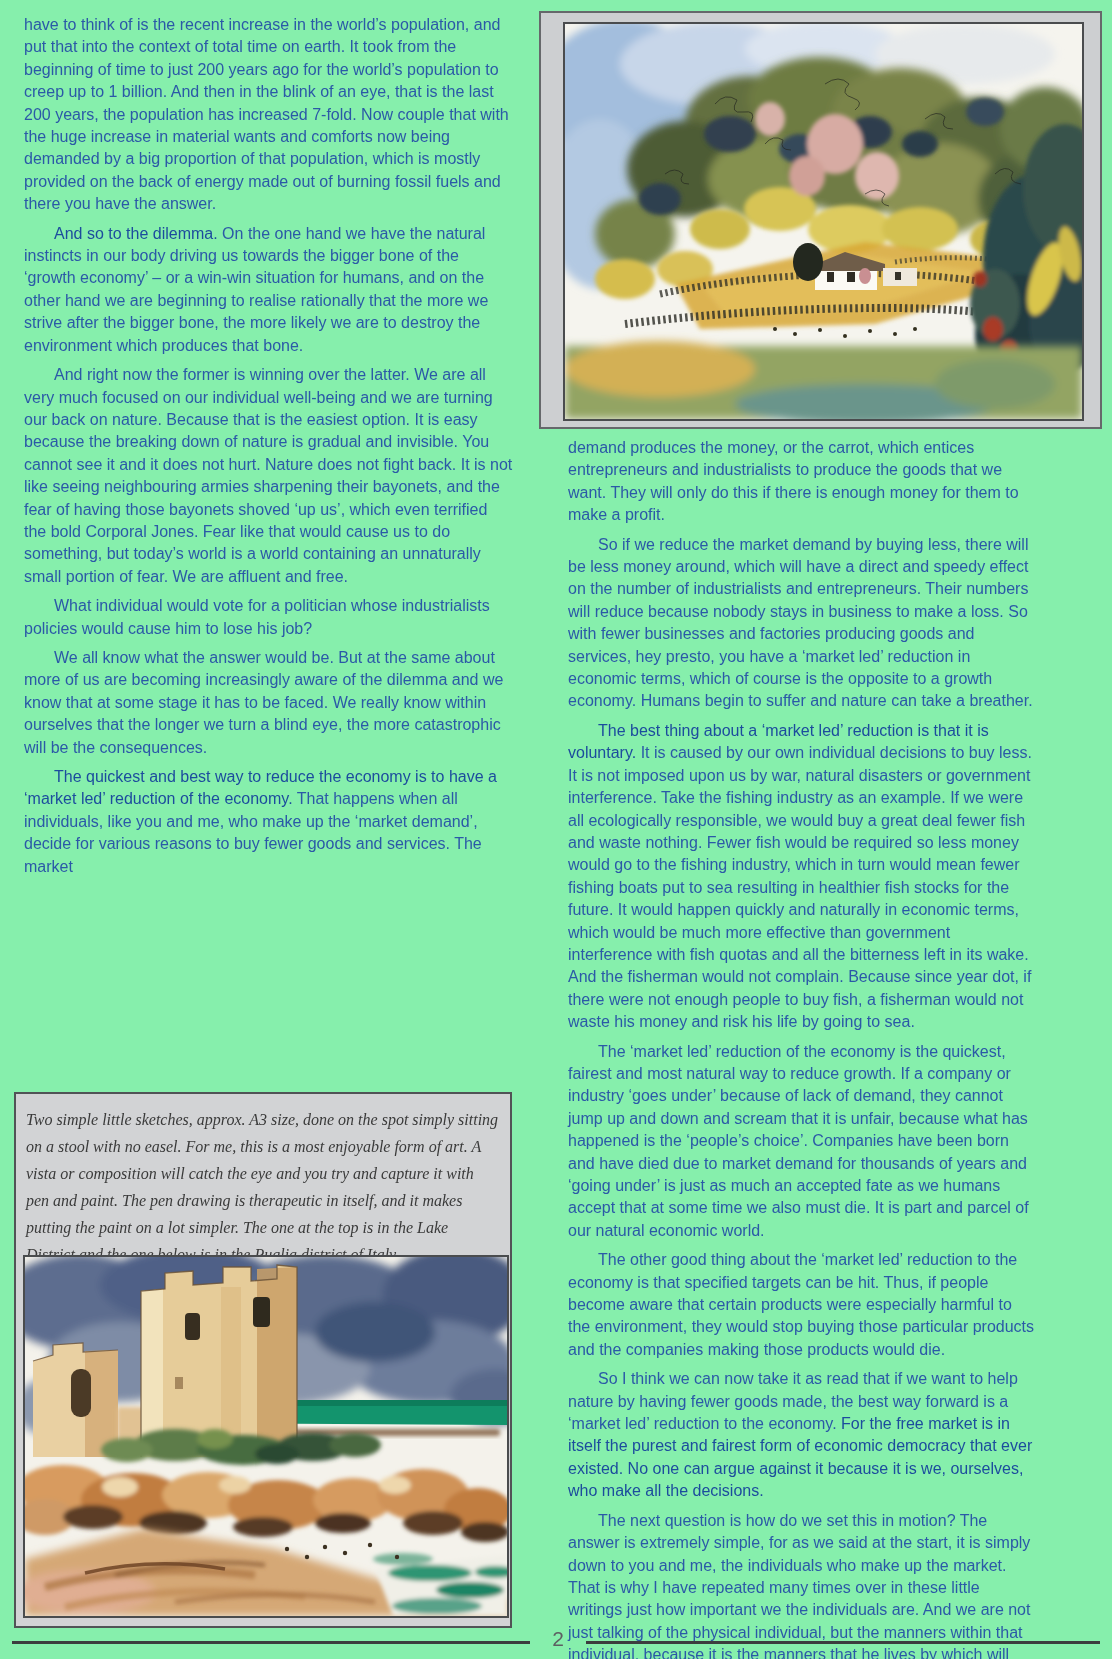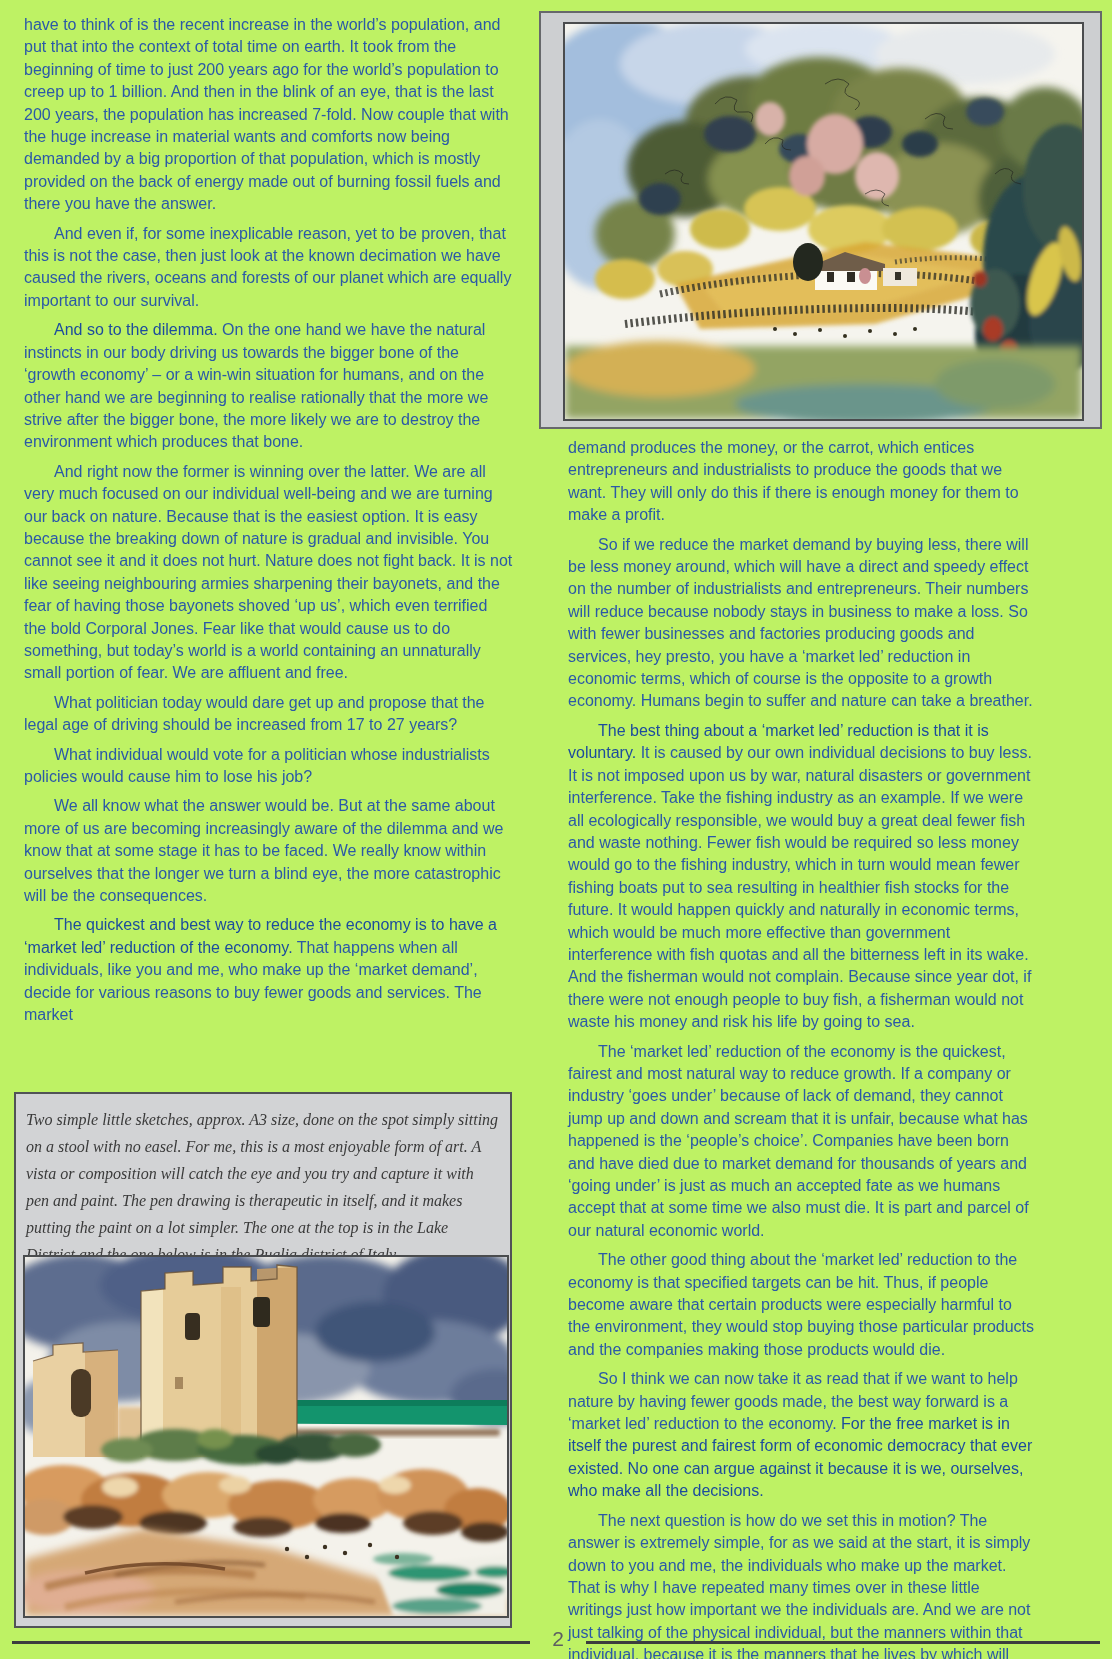--- a/index.html
+++ b/index.html
@@ -1,16 +1,16 @@
 <!DOCTYPE html>
 <html><head>
 <meta charset="utf-8">
 <style>
   html,body{margin:0;padding:0;background:#ffffff;}
-  .page{position:relative;width:1112px;height:1659px;background:#bef264;overflow:hidden;
+  .page{position:relative;width:1112px;height:1659px;background:#86efac;overflow:hidden;
         font-family:"Liberation Sans", sans-serif;}
   .col{position:absolute;color:#2b59a7;font-size:16px;line-height:22.4px;}
   .col-left{left:24px;top:14px;width:489px;}
   .col-right{left:568px;top:437px;width:468px;}
   p.para{margin:0 0 7px 0;}
   p.indent{text-indent:30px;}
   .b{font-weight:normal;color:#1c4c9d;}
   .frame-top{position:absolute;left:539px;top:11px;width:563px;height:418px;
              background:#cdcfd1;border:2px solid #66686b;box-sizing:border-box;}
   .frame-top svg{position:absolute;left:22px;top:9px;width:517px;height:395px;
@@ -27,24 +27,22 @@
   .page-number{position:absolute;top:1627px;left:530px;width:56px;text-align:center;
                color:#5d5f61;font-size:21px;line-height:24px;}
 </style>
 </head>
 <body>
 
 <div class="page">
 
   <div class="col col-left">
       <p class="para"><span>have to think of is the recent increase in the world’s population, and put that into the context of total time on earth. It took from the beginning of time to just 200 years ago for the world’s population to creep up to 1 billion. And then in the blink of an eye, that is the last 200 years, the population has increased 7-fold. Now couple that with the huge increase in material wants and comforts now being demanded by a big proportion of that population, which is mostly provided on the back of energy made out of burning fossil fuels and there you have the answer.</span></p>
-      <p class="para indent"><span>And even if, for some inexplicable reason, yet to be proven, that this is not the case, then just look at the known decimation we have caused the rivers, oceans and forests of our planet which are equally important to our survival.</span></p>
       <p class="para indent"><span class="b">And so to the dilemma. </span><span>On the one hand we have the natural instincts in our body driving us towards the bigger bone of the ‘growth economy’ – or a win-win situation for humans, and on the other hand we are beginning to realise rationally that the more we strive after the bigger bone, the more likely we are to destroy the environment which produces that bone.</span></p>
       <p class="para indent"><span>And right now the former is winning over the latter. We are all very much focused on our individual well-being and we are turning our back on nature. Because that is the easiest option. It is easy because the breaking down of nature is gradual and invisible. You cannot see it and it does not hurt. Nature does not fight back. It is not like seeing neighbouring armies sharpening their bayonets, and the fear of having those bayonets shoved ‘up us’, which even terrified the bold Corporal Jones. Fear like that would cause us to do something, but today’s world is a world containing an unnaturally small portion of fear. We are affluent and free.</span></p>
-      <p class="para indent"><span>What politician today would dare get up and propose that the legal age of driving should be increased from 17 to 27 years?</span></p>
       <p class="para indent"><span>What individual would vote for a politician whose industrialists policies would cause him to lose his job?</span></p>
       <p class="para indent"><span>We all know what the answer would be. But at the same about more of us are becoming increasingly aware of the dilemma and we know that at some stage it has to be faced. We really know within ourselves that the longer we turn a blind eye, the more catastrophic will be the consequences.</span></p>
       <p class="para indent"><span class="b">The quickest and best way to reduce the economy is to have a ‘market led’ reduction of the economy. </span><span>That happens when all individuals, like you and me, who make up the ‘market demand’, decide for various reasons to buy fewer goods and services. The market</span></p>
     </div>
 
   <div class="frame-top">
     <svg viewBox="0 0 517 395" preserveAspectRatio="none" role="img">
       <defs>
         <filter id="w1" x="-40%" y="-40%" width="180%" height="180%">
             <feGaussianBlur stdDeviation="4"></feGaussianBlur>

